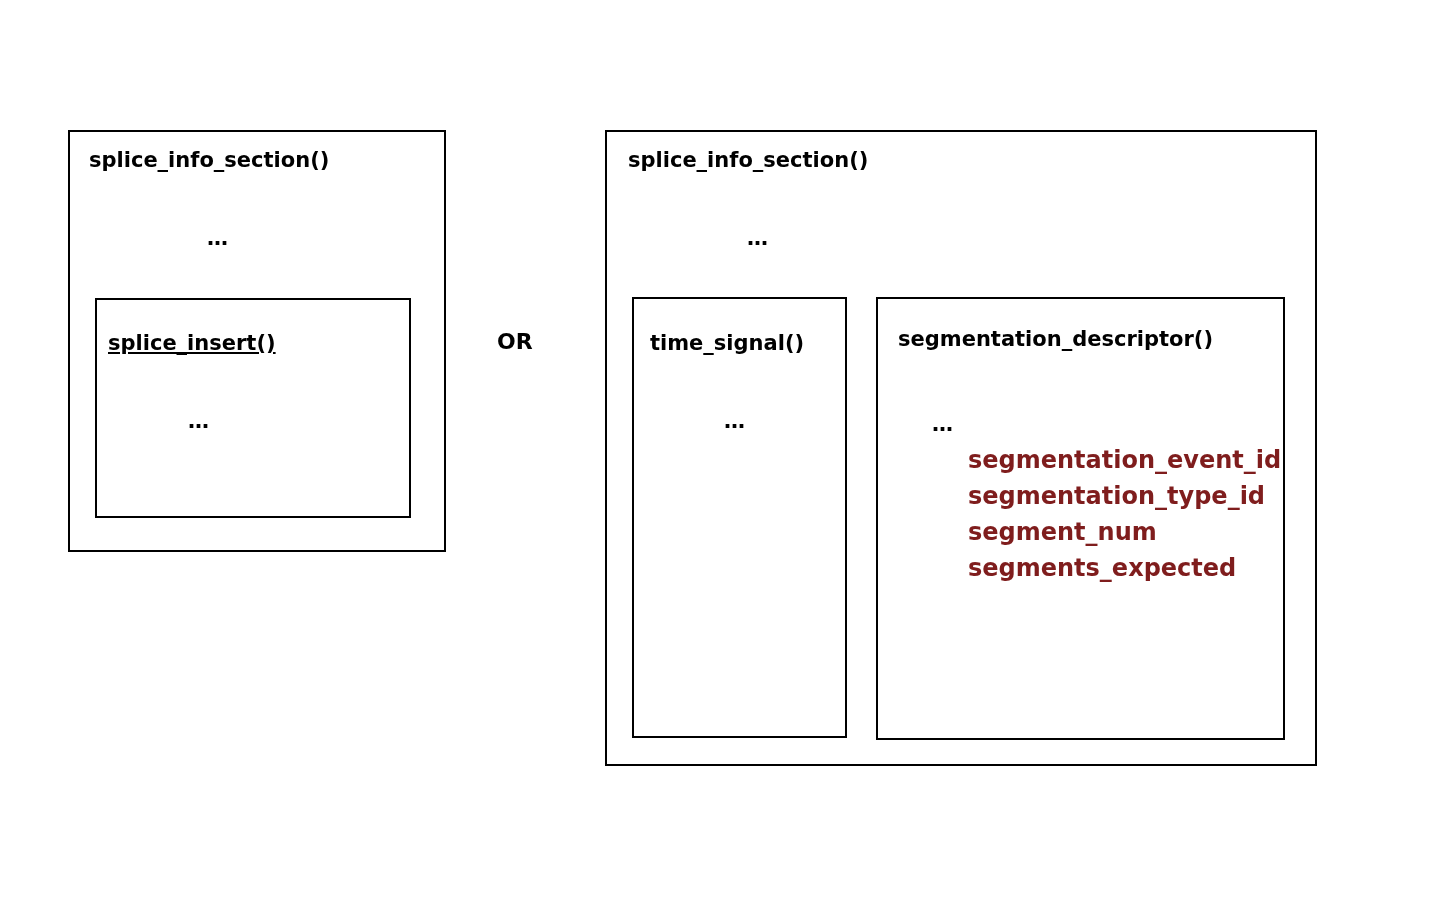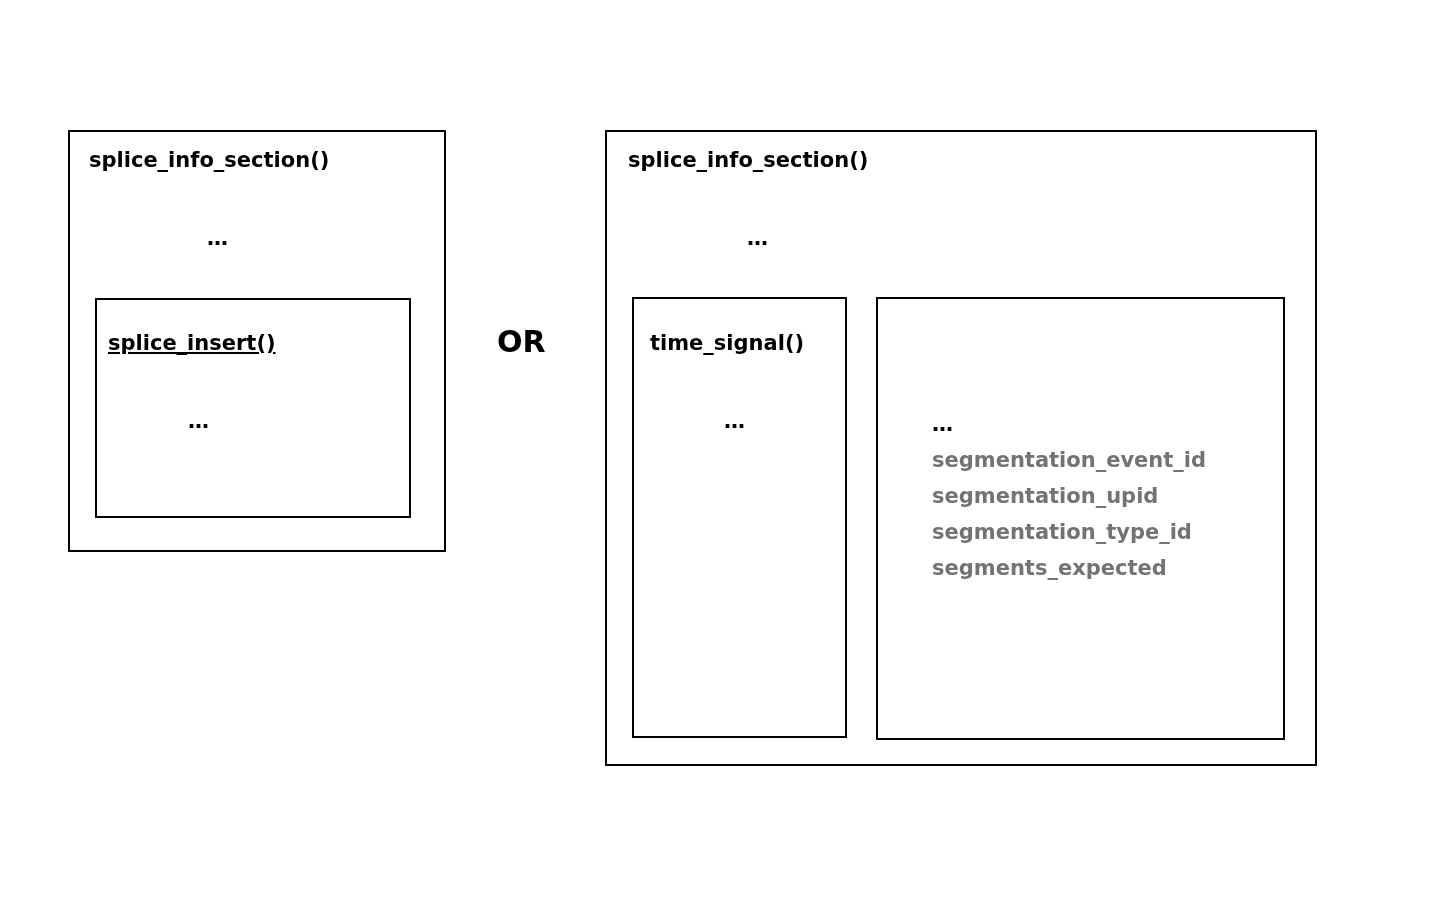--- a/index.html
+++ b/index.html
@@ -49,38 +49,39 @@
     font-size: 21px;
     line-height: 24px;
     letter-spacing: 1px;
     white-space: nowrap;
     color: #000000;
   }
 
   .connector-label {
     position: absolute;
     font-weight: bold;
-    font-size: 30px;
+    font-size: 22px;
     line-height: 24px;
     white-space: nowrap;
     color: #000000;
   }
 
   .field-list {
     position: absolute;
     margin: 0;
     padding: 0;
     list-style: none;
   }
   .field-item {
     font-weight: bold;
-    font-size: 21px;
+    font-size: 24px;
     line-height: 36px;
     white-space: nowrap;
-    color: #737373;
+    color: #7f1d1d;
+    margin-left: 36px;
   }
 
   
   #left-outer-box   { left: 68px;  top: 130px; width: 378px; height: 422px; }
   #left-title       { left: 89px;  top: 148px; }
   #left-ellipsis    { left: 207px; top: 226px; }
   #splice-insert-box{ left: 95px;  top: 298px; width: 316px; height: 220px; }
   #splice-insert-title    { left: 108px; top: 331px; text-decoration: underline; }
   #splice-insert-ellipsis { left: 188px; top: 409px; }
 
@@ -127,23 +128,24 @@
   <div class="ellipsis" id="right-ellipsis">…</div>
 
   <div class="box" id="time-signal-box"></div>
 
   <div class="title" id="time-signal-title">time_signal()</div>
 
   <div class="ellipsis" id="time-signal-ellipsis">…</div>
 
   <div class="box" id="segdesc-box"></div>
 
+  <div class="title" id="segdesc-title">segmentation_descriptor()</div>
 
   <div class="ellipsis" id="segdesc-ellipsis">…</div>
 
   <ul class="field-list" id="segdesc-fields">
       <li class="field-item">segmentation_event_id</li>
-      <li class="field-item">segmentation_upid</li>
       <li class="field-item">segmentation_type_id</li>
+      <li class="field-item">segment_num</li>
       <li class="field-item">segments_expected</li>
     </ul>
 
 </div>
 
 </body></html>

